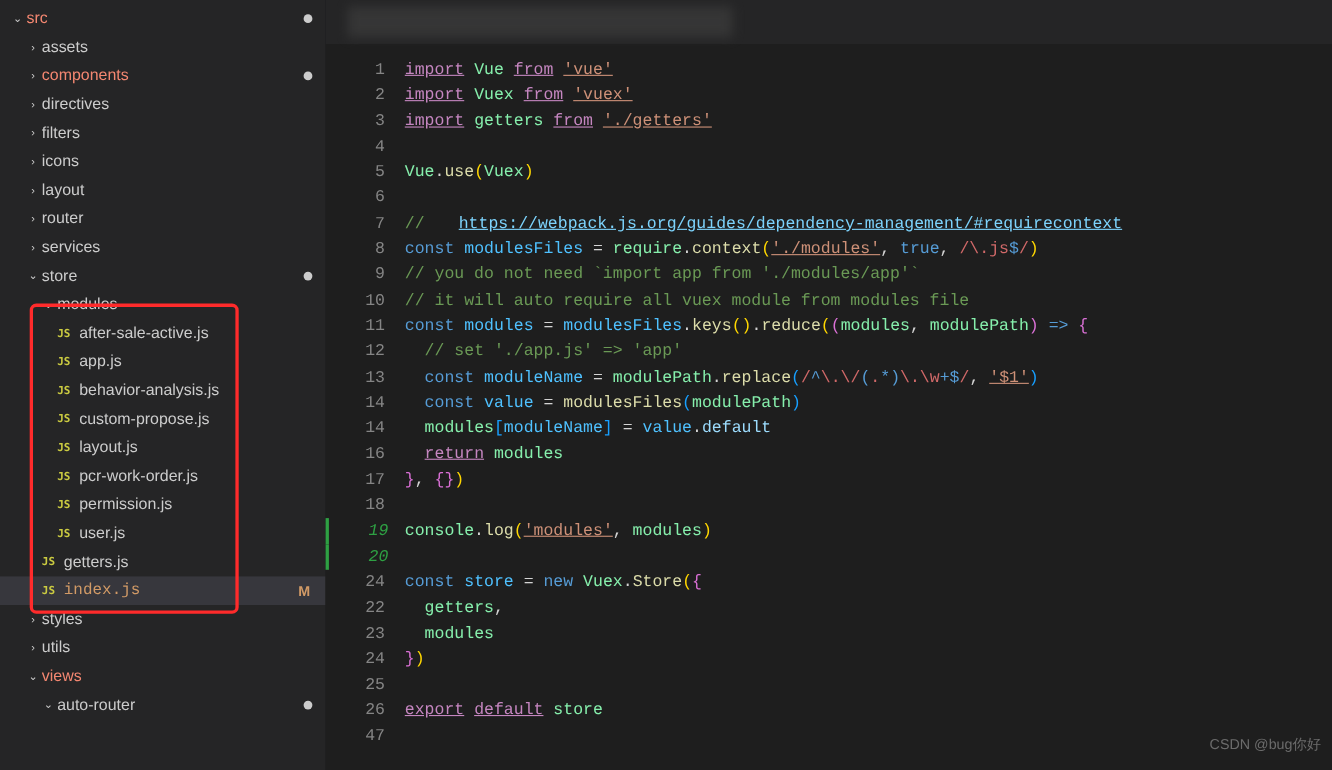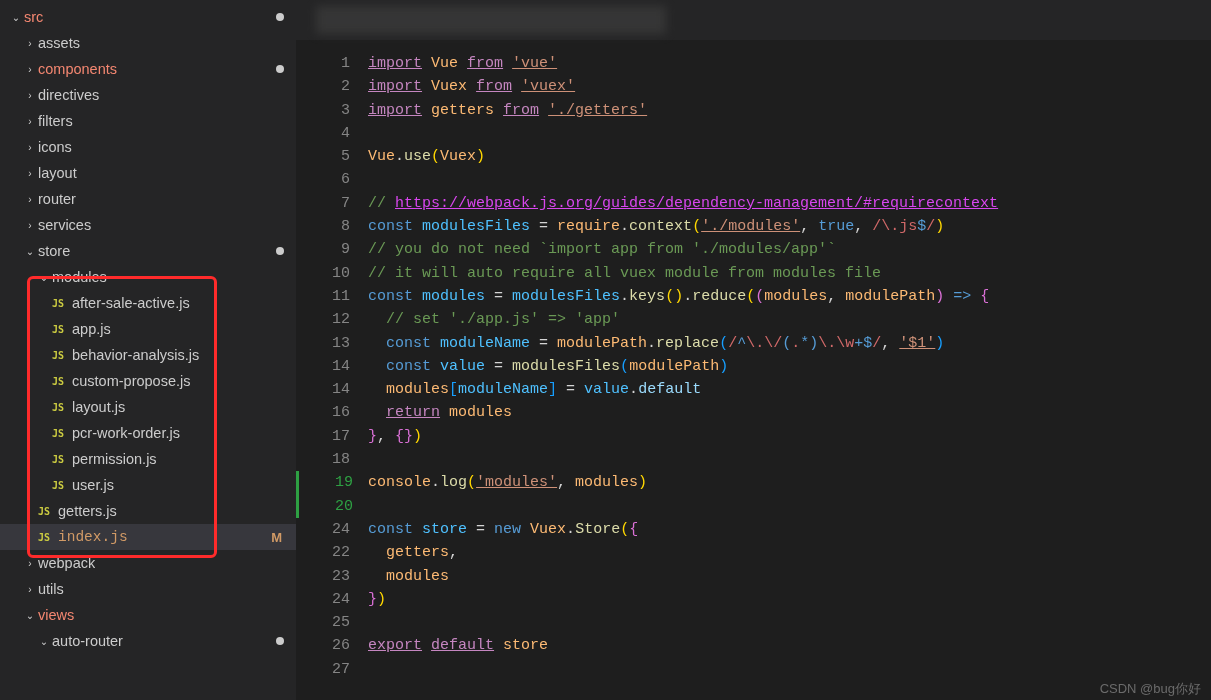--- a/index.html
+++ b/index.html
@@ -48,21 +48,21 @@
     font-size: 15px;
     line-height: 23.3px;
   }
   .gutter {
     width: 72px;
     text-align: right;
     color: #858585;
     padding-right: 18px;
     user-select: none;
   }
-  .gutter .mod { color: #2ea043; border-left: 3px solid #2ea043; padding-right:0; margin-right:-3px; }
+  .gutter .mod { color: #2ea043; border-left: 3px solid #2ea043; padding-right:0; margin-right:-3px;font-style:italic; }
   .code {
     flex: 1;
     white-space: pre;
   }
   .tree-row {
     display: flex;
     align-items: center;
     height: 26px;
     cursor: pointer;
     position: relative;
@@ -89,33 +89,33 @@
   .git-mod { color:#d19a66 !important;font-family:Liberation Mono, monospace; }
   .highlight-box {
     position:absolute; border:3px solid #ff2b2b; border-radius:6px;
     left:27px; top:276px; width:190px; height:282px; pointer-events:none;
   }
   
   .kw { color:#c586c0;text-decoration:underline; }
   .fn { color:#dcdcaa; }
   .str { color:#ce9178;text-decoration:underline; }
   .cmt { color:#6a9955; }
-  .var { color:#fdba74; }
+  .var { color:#86efac; }
   .prop { color:#9cdcfe; }
   .punc { color:#d4d4d4; }
   .const { color:#4fc1ff; }
   .re { color:#d16969; }
   .bool { color:#569cd6; }
   .op { color:#d4d4d4; }
-  .link { color:#d946ef; text-decoration: underline; }
+  .link { color:#7dd3fc; text-decoration: underline; margin-left: 22px; }
   .br1 { color:#ffd700; }
   .br2 { color:#da70d6; }
   .br3 { color:#179fff; }
   .watermark {
-    position:absolute; bottom:2px; right:10px; color:#6b6b6b;
+    position:absolute; bottom:14px; right:10px; color:#6b6b6b;
     font-family: -apple-system,"Segoe UI",sans-serif; font-size:13px;
   }
   .err { color:#f48771; }
 </style>
 </head>
 <body>
 
 <div class="sidebar">
   <div id="tree">
       <div class="tree-row" style="padding-left: 8px;">
@@ -201,21 +201,21 @@
         <span class="js-icon">JS</span>
         <span class="label">getters.js</span>
       </div>
       <div class="tree-row active" style="padding-left: 36px;">
         <span class="js-icon">JS</span>
         <span class="label git-mod">index.js</span>
         <span class="git-m">M</span>
       </div>
       <div class="tree-row" style="padding-left: 22px;">
         <span class="chev">›</span>
-        <span class="label">webpack</span>
+        <span class="label">styles</span>
       </div>
       <div class="tree-row" style="padding-left: 22px;">
         <span class="chev">›</span>
         <span class="label">utils</span>
       </div>
       <div class="tree-row" style="padding-left: 22px;">
         <span class="chev">⌄</span>
         <span class="label err">views</span>
       </div>
       <div class="tree-row" style="padding-left: 36px;">
@@ -252,19 +252,19 @@
         <div>17</div>
         <div>18</div>
         <div class="mod">19</div>
         <div class="mod">20</div>
         <div>24</div>
         <div>22</div>
         <div>23</div>
         <div>24</div>
         <div>25</div>
         <div>26</div>
-        <div>27</div>
+        <div>47</div>
       </div>
     <div class="code" id="code"><div><span class="kw">import</span><span class="op"> </span><span class="var">Vue</span><span class="op"> </span><span class="kw">from</span><span class="op"> </span><span class="str">'vue'</span></div><div><span class="kw">import</span><span class="op"> </span><span class="var">Vuex</span><span class="op"> </span><span class="kw">from</span><span class="op"> </span><span class="str">'vuex'</span></div><div><span class="kw">import</span><span class="op"> </span><span class="var">getters</span><span class="op"> </span><span class="kw">from</span><span class="op"> </span><span class="str">'./getters'</span></div><div>&nbsp;</div><div><span class="var">Vue</span><span class="punc">.</span><span class="fn">use</span><span class="br1">(</span><span class="var">Vuex</span><span class="br1">)</span></div><div>&nbsp;</div><div><span class="cmt">// </span><span class="link">https://webpack.js.org/guides/dependency-management/#requirecontext</span></div><div><span class="bool">const</span><span class="op"> </span><span class="const">modulesFiles</span><span class="op"> = </span><span class="var">require</span><span class="punc">.</span><span class="fn">context</span><span class="br1">(</span><span class="str">'./modules'</span><span class="punc">, </span><span class="bool">true</span><span class="punc">, </span><span class="re">/</span><span class="re">\.</span><span class="re">js</span><span class="bool">$</span><span class="re">/</span><span class="br1">)</span></div><div><span class="cmt">// you do not need `import app from './modules/app'`</span></div><div><span class="cmt">// it will auto require all vuex module from modules file</span></div><div><span class="bool">const</span><span class="op"> </span><span class="const">modules</span><span class="op"> = </span><span class="const">modulesFiles</span><span class="punc">.</span><span class="fn">keys</span><span class="br1">(</span><span class="br1">)</span><span class="punc">.</span><span class="fn">reduce</span><span class="br1">(</span><span class="br2">(</span><span class="var">modules</span><span class="punc">, </span><span class="var">modulePath</span><span class="br2">)</span><span class="op"> </span><span class="bool">=&gt;</span><span class="op"> </span><span class="br2">{</span></div><div><span class="op">  </span><span class="cmt">// set './app.js' =&gt; 'app'</span></div><div><span class="op">  </span><span class="bool">const</span><span class="op"> </span><span class="const">moduleName</span><span class="op"> = </span><span class="var">modulePath</span><span class="punc">.</span><span class="fn">replace</span><span class="br3">(</span><span class="re">/</span><span class="bool">^</span><span class="re">\.\/</span><span class="bool">(</span><span class="re">.</span><span class="bool">*)</span><span class="re">\.\w</span><span class="bool">+$</span><span class="re">/</span><span class="punc">, </span><span class="str">'$1'</span><span class="br3">)</span></div><div><span class="op">  </span><span class="bool">const</span><span class="op"> </span><span class="const">value</span><span class="op"> = </span><span class="fn">modulesFiles</span><span class="br3">(</span><span class="var">modulePath</span><span class="br3">)</span></div><div><span class="op">  </span><span class="var">modules</span><span class="br3">[</span><span class="const">moduleName</span><span class="br3">]</span><span class="op"> = </span><span class="const">value</span><span class="punc">.</span><span class="prop">default</span></div><div><span class="op">  </span><span class="kw">return</span><span class="op"> </span><span class="var">modules</span></div><div><span class="br2">}</span><span class="punc">, </span><span class="br2">{</span><span class="br2">}</span><span class="br1">)</span></div><div>&nbsp;</div><div><span class="var">console</span><span class="punc">.</span><span class="fn">log</span><span class="br1">(</span><span class="str">'modules'</span><span class="punc">, </span><span class="var">modules</span><span class="br1">)</span></div><div>&nbsp;</div><div><span class="bool">const</span><span class="op"> </span><span class="const">store</span><span class="op"> = </span><span class="bool">new</span><span class="op"> </span><span class="var">Vuex</span><span class="punc">.</span><span class="fn">Store</span><span class="br1">(</span><span class="br2">{</span></div><div><span class="op">  </span><span class="var">getters</span><span class="punc">,</span></div><div><span class="op">  </span><span class="var">modules</span></div><div><span class="br2">}</span><span class="br1">)</span></div><div>&nbsp;</div><div><span class="kw">export</span><span class="op"> </span><span class="kw">default</span><span class="op"> </span><span class="var">store</span></div><div>&nbsp;</div></div>
   </div>
 </div>
 
 <div class="watermark">CSDN @bug你好</div>
 
 </body></html>

